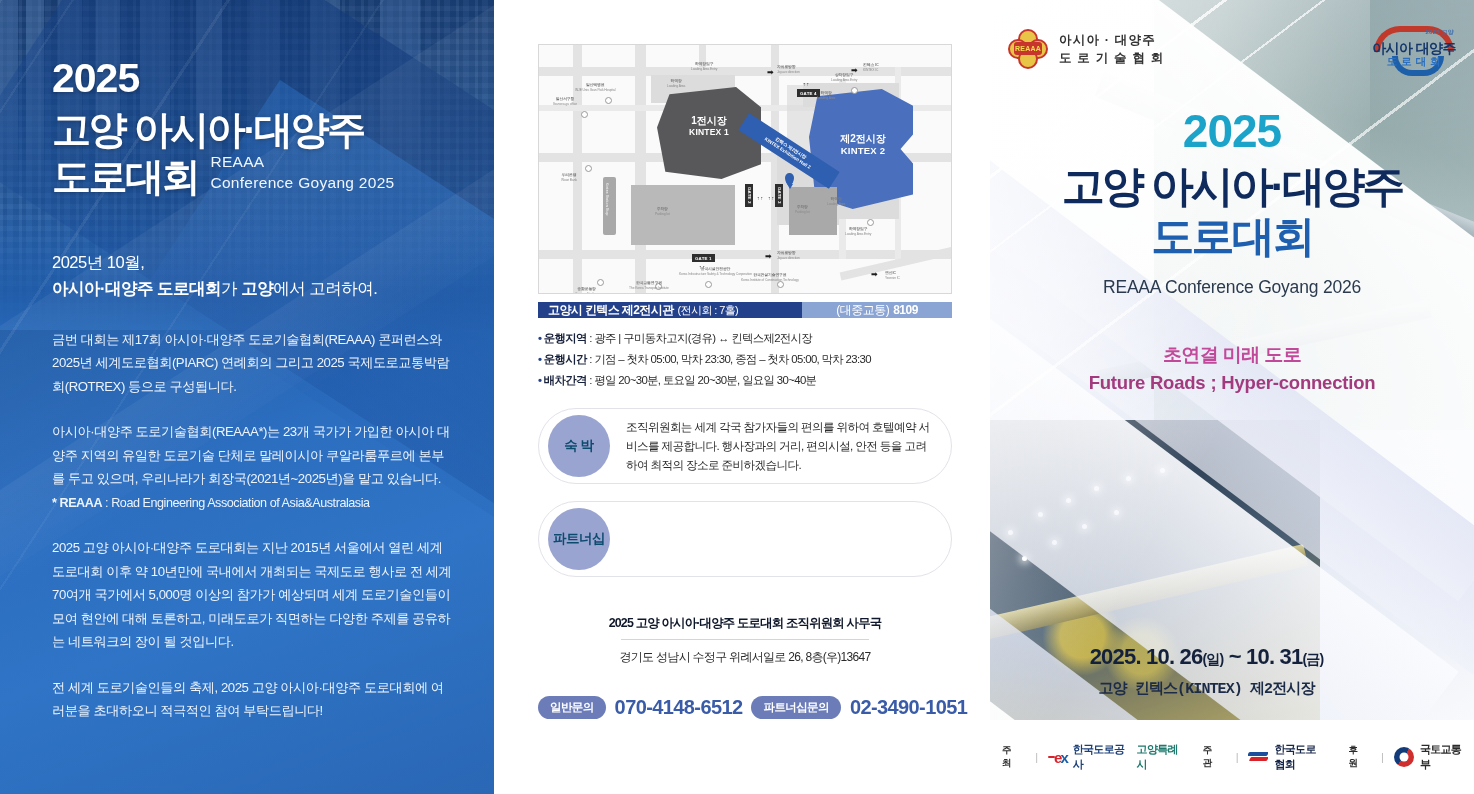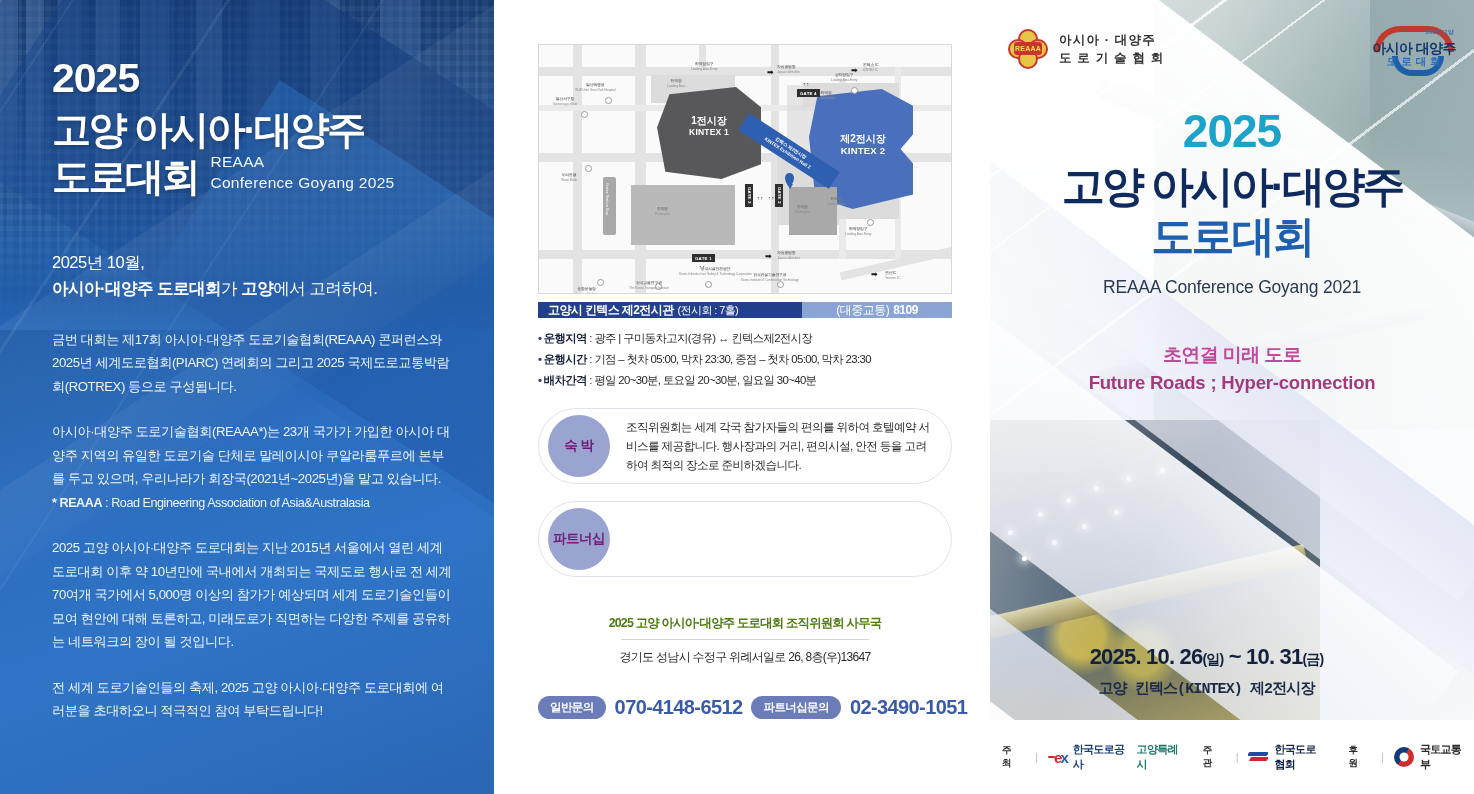--- a/index.html
+++ b/index.html
@@ -207,32 +207,32 @@
   .bus-list li::before { content: "• "; color: #23418b; font-weight: 900; }
   .bus-list .k { font-weight: 800; color: #17203a; }
 
   
   .info-card {
     display: flex; align-items: center; width: 414px; height: 76px;
     border: 1px solid #e2e2ea; border-radius: 38px; margin-top: 17px; background: #fff;
   }
   .info-badge {
     width: 62px; height: 62px; border-radius: 50%; background: #9aa4d0;
-    color: #701a75; display: flex; align-items: center; justify-content: center;
+    color: #0c4a6e; display: flex; align-items: center; justify-content: center;
     font-size: 13.5px; font-weight: 800; letter-spacing: -.5px; flex: none; margin-left: 9px;
   }
   .info-text {
     margin-left: 16px; margin-right: 14px; font-size: 11.6px; line-height: 1.62;
     letter-spacing: -.62px; color: #2a2a2a;
   }
 
   
   .org-block { margin-top: 36px; width: 414px; text-align: center; }
   .org-name {
-    font-size: 12.4px; font-weight: 800; letter-spacing: -.8px; color: #4d7c0f;
+    font-size: 12.4px; font-weight: 800; letter-spacing: -.8px; color: #0f172a;
     padding-bottom: 7px; display: inline-block;
   }
   .org-rule { width: 248px; height: 1px; background: #d5d5d5; margin: 0 auto; }
   .org-addr { font-size: 12px; letter-spacing: -.7px; color: #2a2a2a; margin-top: 9px; }
 
   .tel-row { display: flex; align-items: center; gap: 9px; margin-top: 30px; width: 414px; }
   .tel-chip {
     background: #6b7cb8; color: #fff; border-radius: 12px; padding: 4px 12px;
     font-size: 11.5px; font-weight: 800; letter-spacing: -.6px; white-space: nowrap;
   }
@@ -729,21 +729,21 @@
           <span class="em-t0">2025 고양</span>
           <span class="em-t1">아시아 대양주</span>
           <span class="em-t2">도 로 대 회</span>
         </div>
       </div>
 
       <div class="rp-hero">
         <div class="rp-year">2025</div>
         <div class="rp-title1">고양 아시아·대양주</div>
         <div class="rp-title2">도로대회</div>
-        <div class="rp-sub-en">REAAA Conference Goyang 2021</div>
+        <div class="rp-sub-en">REAAA Conference Goyang 2026</div>
         <div class="rp-slogan-ko">초연결 미래 도로</div>
         <div class="rp-slogan-en">Future Roads ; Hyper-connection</div>
       </div>
 
       <div class="rp-date-block">
         <div class="rp-date">
           <span>2025. 10. 26</span><span class="dow">(일)</span><span> ~ </span><span>10. 31</span><span class="dow">(금)</span>
         </div>
         <div class="rp-venue">고양 킨텍스(KINTEX) 제2전시장</div>
       </div>

